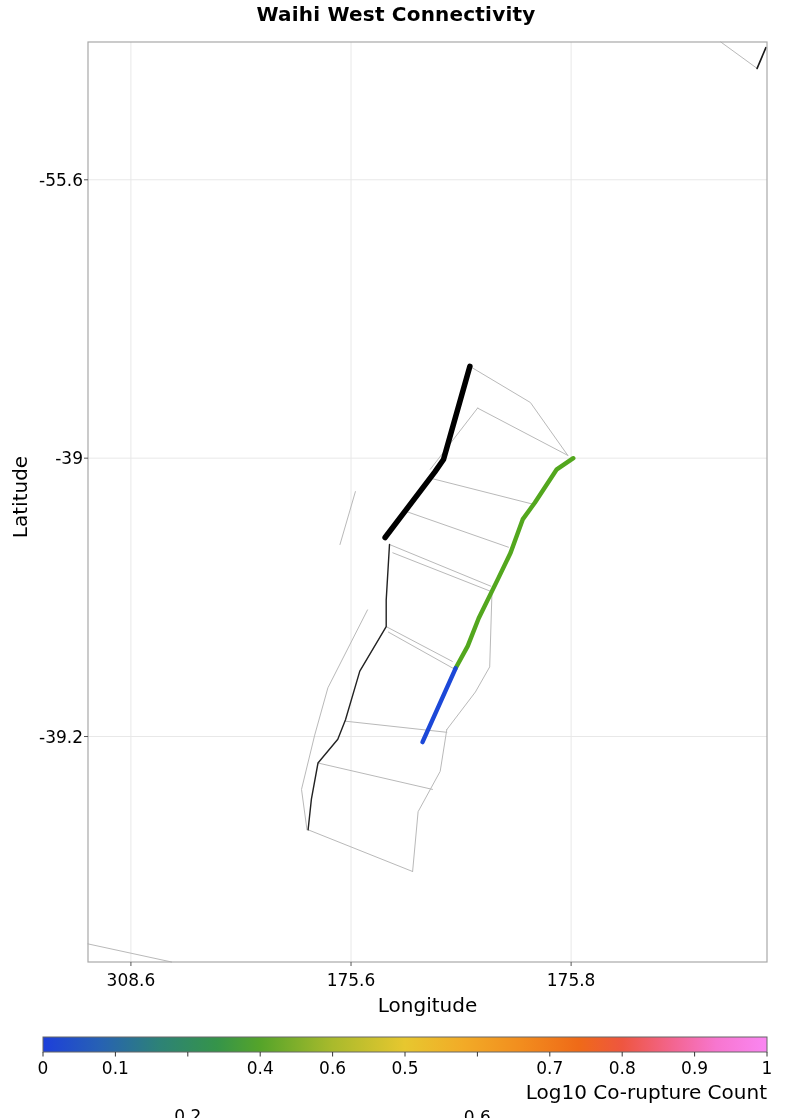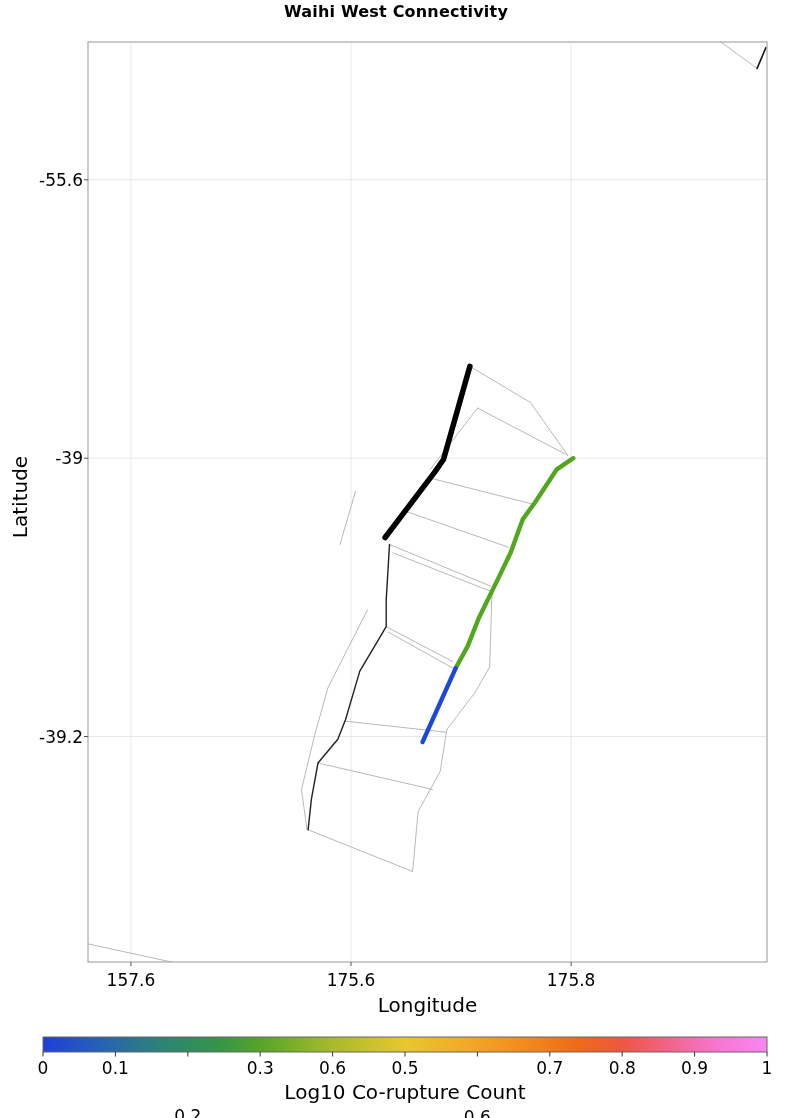--- a/index.html
+++ b/index.html
@@ -1,23 +1,23 @@
 <!DOCTYPE html>
 <html><head>
 <meta charset="utf-8">
 <style>
   html,body{margin:0;padding:0;width:800px;height:1118px;background:#ffffff;overflow:hidden;}
   body{position:relative;font-family:"DejaVu Sans","Liberation Sans",sans-serif;color:#000;}
   #plot-svg{position:absolute;top:0;left:0;}
   #page-title{position:absolute;top:2px;left:0;width:792px;text-align:center;
-              font-size:16px;font-weight:bold;letter-spacing:0.2px;}
+              font-size:20px;font-weight:bold;letter-spacing:0.2px;}
   #xlabel{position:absolute;top:993px;left:88px;width:679px;text-align:center;font-size:20px;}
   #ylabel{position:absolute;left:20px;top:497px;transform:translate(-50%,-50%) rotate(-90deg);
           font-size:20px;white-space:nowrap;}
-  #cblabel{position:absolute;top:1080px;left:43px;width:724px;text-align:center;font-size:20px;}
+  #cblabel{position:absolute;top:1080px;left:43px;width:724px;text-align:right;font-size:20px;}
   .tick{position:absolute;font-size:17px;line-height:20px;}
   .xtick{width:90px;text-align:center;}
   .ytick{width:70px;text-align:right;}
   .cbtick{width:60px;text-align:center;}
 </style>
 </head>
 <body>
 
 <svg id="plot-svg" width="800" height="1118" viewBox="0 0 800 1118">
     <line x1="130.91896272286849" y1="42" x2="130.91896272286849" y2="962" stroke="#e8e8e8" stroke-width="1"></line>
@@ -85,30 +85,30 @@
     <line x1="549.8" y1="1052" x2="549.8" y2="1056.5" stroke="#333" stroke-width="1"></line>
     <line x1="622.2" y1="1052" x2="622.2" y2="1056.5" stroke="#333" stroke-width="1"></line>
     <line x1="694.6" y1="1052" x2="694.6" y2="1056.5" stroke="#333" stroke-width="1"></line>
     <line x1="767" y1="1052" x2="767" y2="1056.5" stroke="#333" stroke-width="1"></line>
   </svg>
 
 <div id="page-title">Waihi West Connectivity</div>
 <div id="ylabel">Latitude</div>
 <div id="xlabel">Longitude</div>
 <div id="tick-labels">
-    <div class="tick xtick" style="left: 85.919px; top: 970px;">157.6</div>
+    <div class="tick xtick" style="left: 85.919px; top: 970px;">308.6</div>
     <div class="tick xtick" style="left: 306.016px; top: 970px;">175.6</div>
     <div class="tick xtick" style="left: 526.113px; top: 970px;">175.8</div>
     <div class="tick ytick" style="left: 13px; top: 169.791px;">-55.6</div>
     <div class="tick ytick" style="left: 13px; top: 448.157px;">-39</div>
     <div class="tick ytick" style="left: 13px; top: 726.523px;">-39.2</div>
     <div class="tick cbtick" style="left: 13px; top: 1058px;">0</div>
     <div class="tick cbtick" style="left: 85.4px; top: 1058px;">0.1</div>
     <div class="tick cbtick" style="left: 157.8px; top: 1058px; margin-top: 48px;">0.2</div>
-    <div class="tick cbtick" style="left: 230.2px; top: 1058px;">0.3</div>
+    <div class="tick cbtick" style="left: 230.2px; top: 1058px;">0.4</div>
     <div class="tick cbtick" style="left: 302.6px; top: 1058px;">0.6</div>
     <div class="tick cbtick" style="left: 375px; top: 1058px;">0.5</div>
     <div class="tick cbtick" style="left: 447.4px; top: 1107px;">0.6</div>
     <div class="tick cbtick" style="left: 519.8px; top: 1058px;">0.7</div>
     <div class="tick cbtick" style="left: 592.2px; top: 1058px;">0.8</div>
     <div class="tick cbtick" style="left: 664.6px; top: 1058px;">0.9</div>
     <div class="tick cbtick" style="left: 737px; top: 1058px;">1</div>
   </div>
 <div id="cblabel">Log10 Co-rupture Count</div>
 

